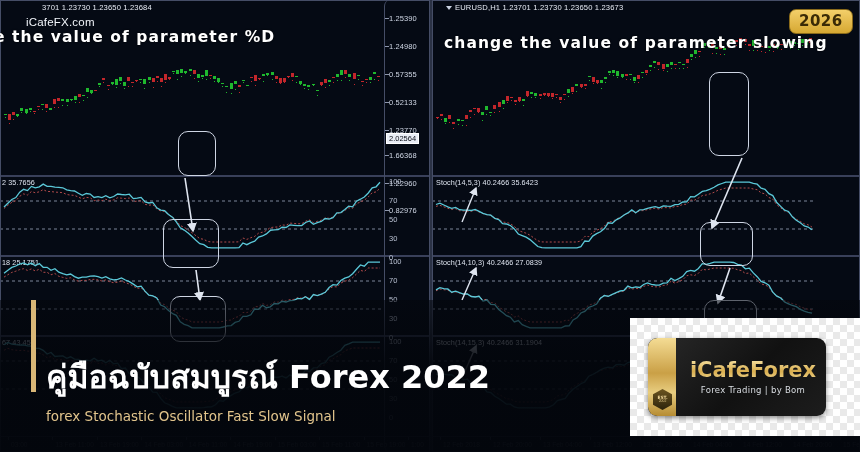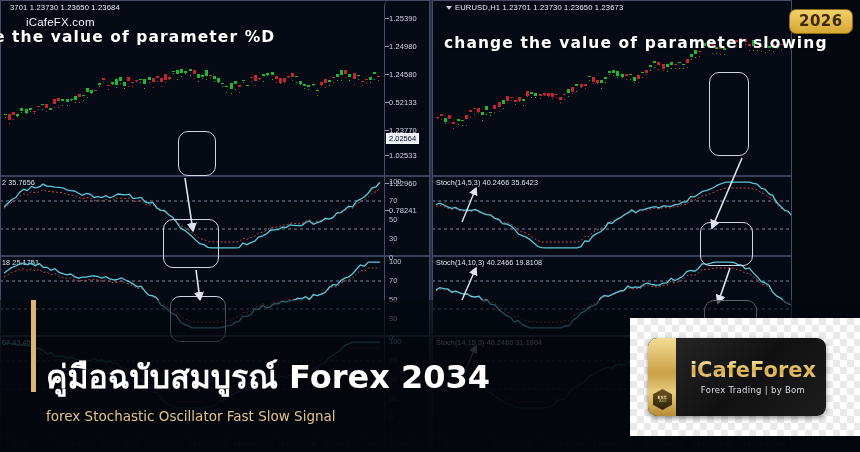--- a/index.html
+++ b/index.html
@@ -7,21 +7,21 @@
   body {
     width:860px; height:452px; overflow:hidden;
     font-family:"Liberation Sans", sans-serif;
     position:relative;
   }
   .stage { position:absolute; inset:0; width:860px; height:452px; background:#05070f; }
 
   
   .pane { position:absolute; top:0; height:452px; background:#050a14; overflow:hidden; }
   .pane-left  { left:0;   width:430px; }
-  .pane-right { left:430px; width:362px; border-left:2px solid #2b3245; }
+  .pane-right { left:430px; width:430px; border-left:2px solid #2b3245; }
 
   .chart-frame { position:absolute; inset:0; }
 
   
   .sub { position:absolute; left:0; right:0; border-top:1px solid #3a4257; }
   .sub-sep { position:absolute; left:0; right:0; height:2px; background:#39405a; }
 
   .pane-border { position:absolute; inset:0; border:1px solid #454d66; pointer-events:none; }
 
   
@@ -111,21 +111,21 @@
   .est i { color:#e2c88a; font-size:3.4px; font-style:normal; line-height:1.1;}
 </style>
 </head>
 <body>
 
 <div class="stage">
 
   <div class="pane pane-left">
     <div class="chart-frame">
 
-      <div class="quote" style="left:10px;">3701 1.23730 1.23650 1.23684</div>
+      <div class="quote" style="left:2px;padding-left:40px;">3701 1.23730 1.23650 1.23684</div>
 
       <div class="sub" style="top:9px; height:166px; border-top:none;">
         <div id="lc" style="position:absolute; inset:0;">
             <div class="candle up" style="left: 4px;">
               <div class="wick" style="top: 107.823px; height: 1px;"></div>
               <div class="body" style="top: 105.192px; height: 1.2879px;"></div>
             </div>
             <div class="candle dn" style="left: 8.1px;">
               <div class="wick" style="top: 113.601px; height: 1px;"></div>
               <div class="body" style="top: 105.478px; height: 5.91108px;"></div>
@@ -552,31 +552,31 @@
         </div>
       <div class="pane-border"></div>
     </div>
 
     <div class="price-axis" style="left:384px;border-radius:6px;" id="lpa">
         <div class="tickmark" style="top: 18px;"></div>
         <div class="tick" style="top: 14px;">1.25390</div>
         <div class="tickmark" style="top: 46px;"></div>
         <div class="tick" style="top: 42px;">1.24980</div>
         <div class="tickmark" style="top: 74px;"></div>
-        <div class="tick" style="top: 70px;">1.24580</div>
+        <div class="tick" style="top: 70px;">0.57355</div>
         <div class="tickmark" style="top: 102px;"></div>
         <div class="tick" style="top: 98px;">0.52133</div>
         <div class="tickmark" style="top: 130px;"></div>
         <div class="tick" style="top: 126px;">1.23770</div>
         <div class="tickmark" style="top: 155px;"></div>
-        <div class="tick" style="top: 151px;">1.02533</div>
+        <div class="tick" style="top: 151px;">1.66368</div>
         <div class="tickmark" style="top: 183px;"></div>
         <div class="tick" style="top: 179px;">1.22960</div>
         <div class="tickmark" style="top: 210px;"></div>
-        <div class="tick" style="top: 206px;">0.78241</div>
+        <div class="tick" style="top: 206px;">0.82976</div>
         <div class="cur" style="top: 133px;">2.02564</div>
         <div class="scale-lab" style="top: 177px; left: 4px;">100</div>
         <div class="scale-lab" style="top: 196px; left: 4px;">70</div>
         <div class="scale-lab" style="top: 215px; left: 4px;">50</div>
         <div class="scale-lab" style="top: 234px; left: 4px;">30</div>
         <div class="scale-lab" style="top: 253px; left: 4px;">0</div>
         <div class="scale-lab" style="top: 257px; left: 4px;">100</div>
         <div class="scale-lab" style="top: 276px; left: 4px;">70</div>
         <div class="scale-lab" style="top: 295px; left: 4px;">50</div>
         <div class="scale-lab" style="top: 314px; left: 4px;">30</div>
@@ -966,21 +966,21 @@
               <div class="wick" style="top: 35.1162px; height: 1px;"></div>
               <div class="body" style="top: 28.5933px; height: 5.89617px;"></div>
             </div>
           </div>
       </div>
       <div class="sub-sep" style="top:175px;"></div>
       <div class="sub-sep" style="top:255px;"></div>
       <div class="sub-sep" style="top:335px;"></div>
 
       <div class="ind-lab" style="left:4px; top:178px;">Stoch(14,5,3) 40.2466 35.6423</div>
-      <div class="ind-lab" style="left:4px; top:258px;">Stoch(14,10,3) 40.2466 19.8108</div>
+      <div class="ind-lab" style="left:4px; top:258px;">Stoch(14,10,3) 40.2466 27.0839</div>
       <div class="ind-lab" style="left:4px; top:338px;">Stoch(14,15,3) 40.2466 31.1904</div>
 
       <svg class="ann" id="rsvg">
           <line x1="0" x2="384" y1="201" y2="201" stroke="#7d8599" stroke-width="1" stroke-dasharray="3,3"></line>
           <line x1="0" x2="384" y1="229" y2="229" stroke="#7d8599" stroke-width="1" stroke-dasharray="3,3"></line>
           <polyline points="4.0,206.4 7.9,205.3 11.8,206.8 15.8,208.3 19.7,209.5 23.6,208.7 27.5,210.7 31.4,211.0 35.3,211.1 39.3,211.3 43.2,210.4 47.1,212.0 51.0,213.7 54.9,214.7 58.8,215.2 62.8,217.9 66.7,218.8 70.6,222.1 74.5,222.4 78.4,223.7 82.3,226.4 86.3,230.6 90.2,231.9 94.1,233.2 98.0,235.2 101.9,238.0 105.8,240.8 109.8,241.9 113.7,242.0 117.6,242.0 121.5,242.0 125.4,242.0 129.3,242.0 133.3,242.0 137.2,242.0 141.1,242.0 145.0,242.0 148.9,240.9 152.8,236.4 156.8,236.6 160.7,232.3 164.6,230.2 168.5,228.8 172.4,226.1 176.3,221.4 180.3,221.8 184.2,219.0 188.1,217.4 192.0,215.0 195.9,213.3 199.8,210.8 203.8,213.1 207.7,210.7 211.6,210.6 215.5,209.6 219.4,208.8 223.3,208.2 227.3,209.1 231.2,207.5 235.1,207.7 239.0,207.9 242.9,206.5 246.8,206.3 250.8,204.3 254.7,204.3 258.6,200.0 262.5,200.2 266.4,198.0 270.3,195.6 274.3,195.0 278.2,193.8 282.1,192.3 286.0,190.3 289.9,189.2 293.8,188.0 297.8,188.0 301.7,188.0 305.6,188.0 309.5,188.0 313.4,188.0 317.3,188.0 321.3,189.0 325.2,189.7 329.1,192.9 333.0,193.9 336.9,197.5 340.8,199.1 344.8,204.8 348.7,207.9 352.6,211.0 356.5,212.2 360.4,216.5 364.3,219.3 368.3,221.3 372.2,223.9 376.1,224.8 380.0,227.1" fill="none" stroke="#b04a4a" stroke-width="1" stroke-dasharray="2,2"></polyline>
           <polyline points="4.0,204.5 7.9,203.2 11.8,205.0 15.8,206.8 19.7,208.3 23.6,207.4 27.5,209.7 31.4,210.1 35.3,210.2 39.3,210.5 43.2,209.4 47.1,211.4 51.0,213.4 54.9,214.7 58.8,215.2 62.8,218.5 66.7,219.6 70.6,223.7 74.5,224.0 78.4,225.6 82.3,228.9 86.3,234.0 90.2,235.6 94.1,237.2 98.0,239.6 101.9,243.0 105.8,246.5 109.8,247.7 113.7,247.9 117.6,247.9 121.5,247.9 125.4,247.9 129.3,247.9 133.3,247.9 137.2,247.9 141.1,247.9 145.0,247.9 148.9,246.6 152.8,241.0 156.8,241.4 160.7,236.1 164.6,233.6 168.5,231.8 172.4,228.6 176.3,222.8 180.3,223.3 184.2,219.8 188.1,217.9 192.0,215.0 195.9,212.9 199.8,209.9 203.8,212.7 207.7,209.8 211.6,209.7 215.5,208.4 219.4,207.4 223.3,206.7 227.3,207.8 231.2,205.8 235.1,206.1 239.0,206.3 242.9,204.6 246.8,204.4 250.8,202.0 254.7,201.9 258.6,196.7 262.5,196.9 266.4,194.2 270.3,191.4 274.3,190.6 278.2,189.1 282.1,187.3 286.0,184.9 289.9,183.5 293.8,182.1 297.8,182.1 301.7,182.1 305.6,182.1 309.5,182.1 313.4,182.1 317.3,182.1 321.3,183.3 325.2,184.2 329.1,188.1 333.0,189.3 336.9,193.7 340.8,195.6 344.8,202.5 348.7,206.4 352.6,210.2 356.5,211.5 360.4,216.8 364.3,220.2 368.3,222.7 372.2,225.9 376.1,227.0 380.0,229.8" fill="none" stroke="#5bc8d8" stroke-width="1.3"></polyline>
           <line x1="0" x2="384" y1="281" y2="281" stroke="#7d8599" stroke-width="1" stroke-dasharray="3,3"></line>
           <line x1="0" x2="384" y1="309" y2="309" stroke="#7d8599" stroke-width="1" stroke-dasharray="3,3"></line>
           <polyline points="4.0,290.8 7.9,289.0 11.8,289.7 15.8,290.1 19.7,292.7 23.6,291.9 27.5,293.1 31.4,294.2 35.3,294.2 39.3,296.2 43.2,296.6 47.1,296.1 51.0,300.0 54.9,299.2 58.8,302.6 62.8,302.9 66.7,306.9 70.6,309.4 74.5,312.0 78.4,313.2 82.3,317.1 86.3,316.0 90.2,319.3 94.1,320.7 98.0,322.0 101.9,322.0 105.8,322.0 109.8,322.0 113.7,322.0 117.6,322.0 121.5,322.0 125.4,322.0 129.3,322.0 133.3,320.4 137.2,320.3 141.1,315.5 145.0,313.7 148.9,309.8 152.8,308.5 156.8,305.1 160.7,304.0 164.6,302.4 168.5,297.6 172.4,295.4 176.3,296.1 180.3,294.5 184.2,293.1 188.1,291.7 192.0,291.1 195.9,287.7 199.8,289.1 203.8,288.4 207.7,288.8 211.6,286.4 215.5,285.0 219.4,286.3 223.3,286.8 227.3,286.9 231.2,285.4 235.1,285.0 239.0,281.3 242.9,283.1 246.8,281.6 250.8,279.7 254.7,275.8 258.6,274.8 262.5,275.5 266.4,273.3 270.3,269.3 274.3,269.9 278.2,269.0 282.1,268.0 286.0,268.0 289.9,268.0 293.8,268.0 297.8,268.0 301.7,268.3 305.6,269.8 309.5,270.6 313.4,273.5 317.3,273.0 321.3,276.8 325.2,280.0 329.1,283.9 333.0,285.0 336.9,286.9 340.8,292.7 344.8,295.9 348.7,297.4 352.6,300.8 356.5,302.2 360.4,303.6 364.3,304.5 368.3,306.8 372.2,308.2 376.1,309.2 380.0,309.9" fill="none" stroke="#b04a4a" stroke-width="1" stroke-dasharray="2,2"></polyline>
@@ -1031,21 +1031,21 @@
     </div>
   </div>
 
   <div class="wm" style="left:26px; top:16px;">iCafeFX.com</div>
   <div class="handwrite" style="left:-6px; top:28px;">e the value of parameter %D</div>
   <div class="handwrite" style="left:444px; top:34px;">change the value of parameter  slowing</div>
   <div class="badge2026" style="left:789px; top:9px;">2026</div>
 
   <div class="overlay">
     <div class="gold-bar"></div>
-    <div class="ttl2">คู่มือฉบับสมบูรณ์ Forex 2034</div>
+    <div class="ttl2">คู่มือฉบับสมบูรณ์ Forex 2022</div>
     <div class="sub-ttl">forex Stochastic Oscillator Fast Slow Signal</div>
   </div>
 
   <div class="logo-wrap">
     <div class="logo-card">
       <div class="logo-gold"></div>
       <div class="est">
         <b>EST.</b>
         <i>2002</i>
       </div>

